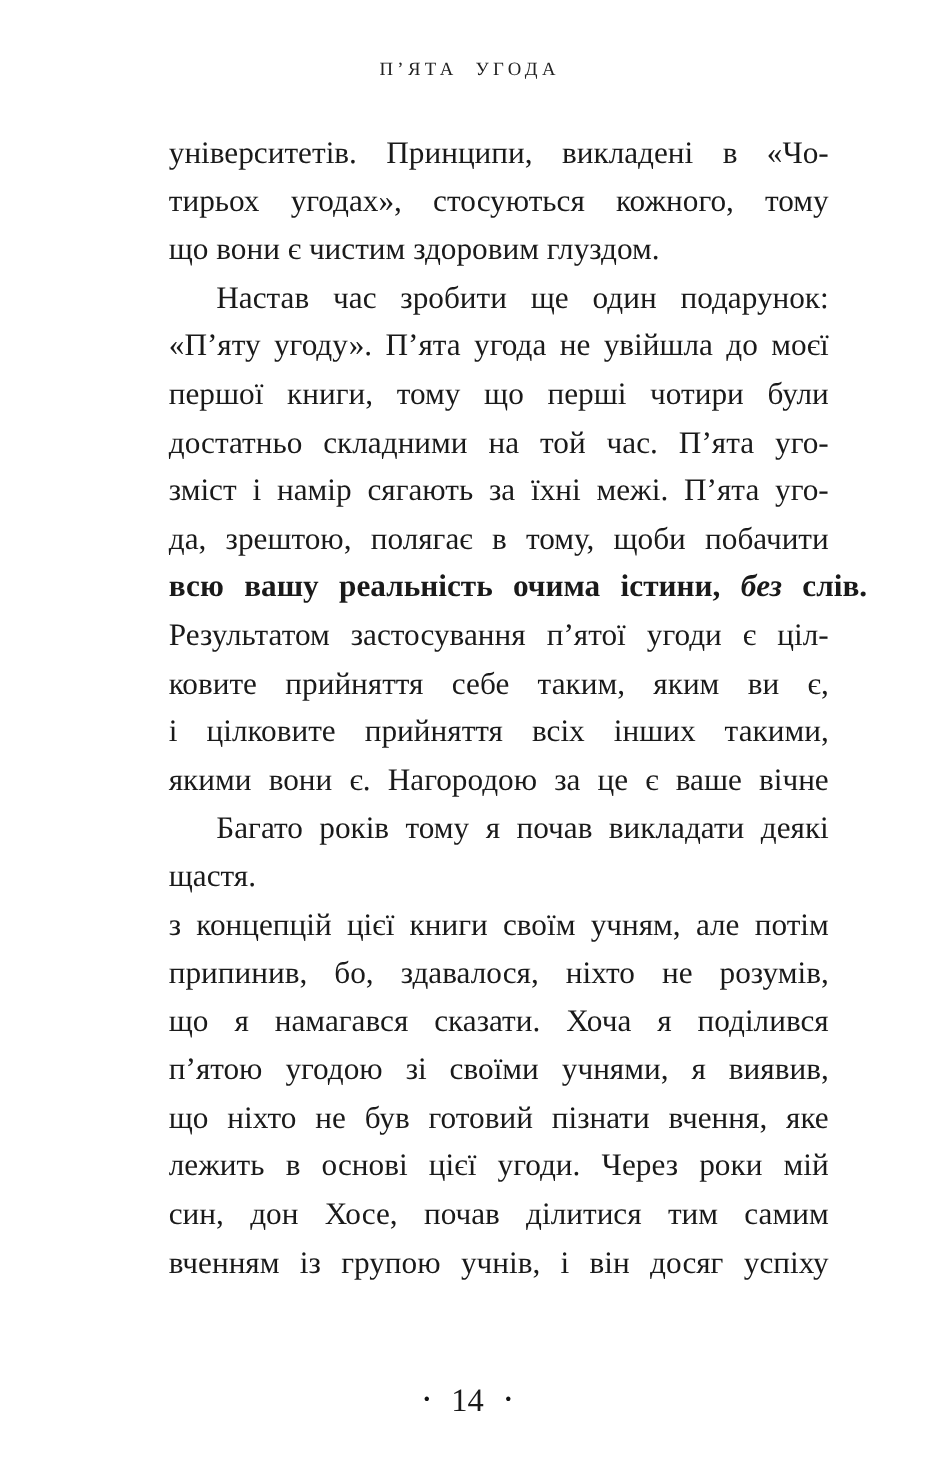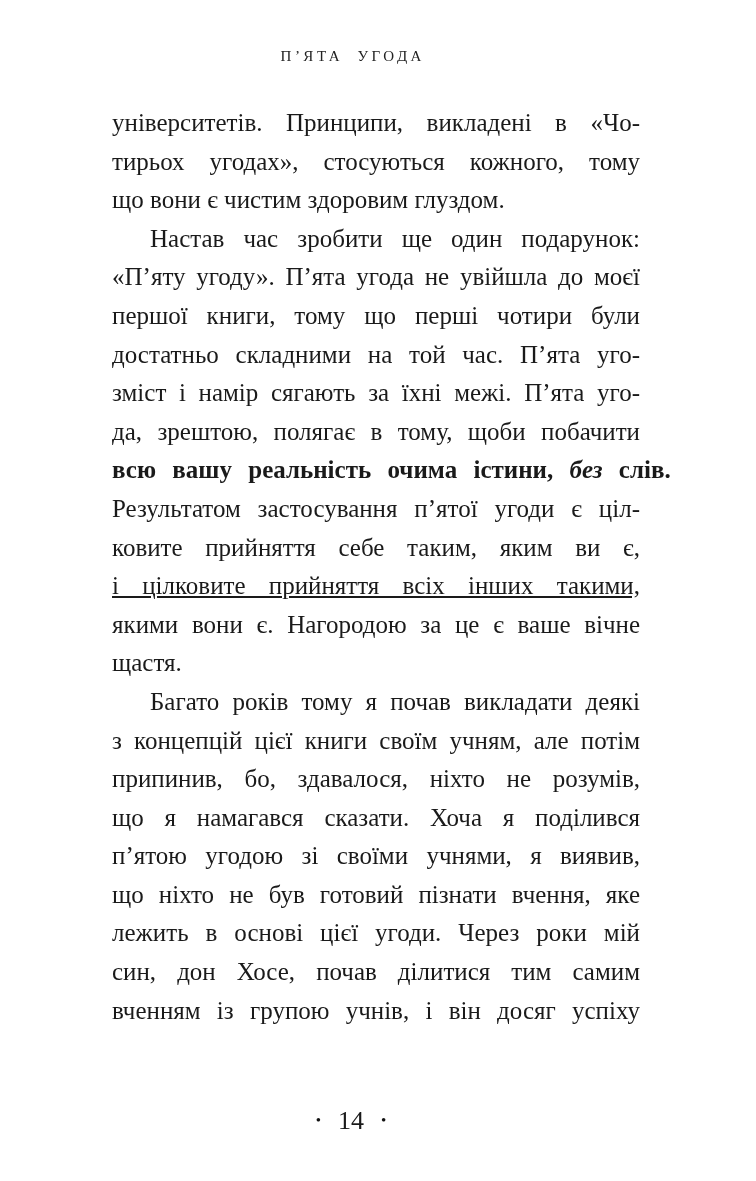--- a/index.html
+++ b/index.html
@@ -8,20 +8,21 @@
     background: #ffffff;
   }
   .page {
     position: relative;
     width: 702px;
     height: 1181px;
     background: #ffffff;
     overflow: hidden;
     font-family: "Liberation Serif", "DejaVu Serif", serif;
     color: #1a1a1a;
+    margin-left: 23px;
   }
   .running-header {
     position: absolute;
     top: 48px;
     left: 0;
     width: 100%;
     text-align: center;
     font-size: 15px;
     letter-spacing: 3.5px;
     word-spacing: 7px;
@@ -84,24 +85,24 @@
       <div class="line"><span class="inner"><span>що вони є чистим здоровим глуздом.</span></span></div>
       <div class="line indent"><span class="inner" style="word-spacing: 12.8187px;"><span>Настав час зробити ще один подарунок:</span></span></div>
       <div class="line"><span class="inner" style="word-spacing: 4.45536px;"><span>«П’яту угоду». П’ята угода не увійшла до моєї</span></span></div>
       <div class="line"><span class="inner" style="word-spacing: 12.7031px;"><span>першої книги, тому що перші чотири були</span></span></div>
       <div class="line"><span class="inner" style="word-spacing: 10.5078px;"><span>достатньо складними на той час. П’ята уго-</span></span></div>
       <div class="line"><span class="inner" style="word-spacing: 6.38672px;"><span>зміст і намір сягають за їхні межі. П’ята уго-</span></span></div>
       <div class="line"><span class="inner" style="word-spacing: 9.13021px;"><span>да, зрештою, полягає в тому, щоби побачити</span></span></div>
       <div class="line"><span class="inner" style="word-spacing: 10.0547px; font-weight: bold;"><span>всю вашу реальність очима істини, </span><em>без</em><span> слів.</span></span></div>
       <div class="line"><span class="inner" style="word-spacing: 10.5969px;"><span>Результатом застосування п’ятої угоди є ціл-</span></span></div>
       <div class="line"><span class="inner" style="word-spacing: 16.4115px;"><span>ковите прийняття себе таким, яким ви є,</span></span></div>
-      <div class="line"><span class="inner" style="word-spacing: 16.9844px; text-decoration: underline;"><span>і цілковите прийняття всіх інших такими,</span></span></div>
+      <div class="line"><span class="inner" style="word-spacing: 16.9844px;"><span>і цілковите прийняття всіх інших такими,</span></span></div>
       <div class="line"><span class="inner" style="word-spacing: 7.44336px;"><span>якими вони є. Нагородою за це є ваше вічне</span></span></div>
+      <div class="line indent"><span class="inner" style="word-spacing: 6.90365px;"><span>Багато років тому я почав викладати деякі</span></span></div>
       <div class="line"><span class="inner"><span>щастя.</span></span></div>
-      <div class="line indent"><span class="inner" style="word-spacing: 6.90365px;"><span>Багато років тому я почав викладати деякі</span></span></div>
       <div class="line"><span class="inner" style="word-spacing: 5.91071px;"><span>з концепцій цієї книги своїм учням, але потім</span></span></div>
       <div class="line"><span class="inner" style="word-spacing: 15.3719px;"><span>припинив, бо, здавалося, ніхто не розумів,</span></span></div>
       <div class="line"><span class="inner" style="word-spacing: 14.5234px;"><span>що я намагався сказати. Хоча я поділився</span></span></div>
       <div class="line"><span class="inner" style="word-spacing: 12.1146px;"><span>п’ятою угодою зі своїми учнями, я виявив,</span></span></div>
       <div class="line"><span class="inner" style="word-spacing: 8.81473px;"><span>що ніхто не був готовий пізнати вчення, яке</span></span></div>
       <div class="line"><span class="inner" style="word-spacing: 10.7121px;"><span>лежить в основі цієї угоди. Через роки мій</span></span></div>
       <div class="line"><span class="inner" style="word-spacing: 14.7786px; text-align: center;"><span>син, дон Хосе, почав ділитися тим самим</span></span></div>
       <div class="line"><span class="inner" style="word-spacing: 10.0223px;"><span>вченням із групою учнів, і він досяг успіху</span></span></div>
     </div>
 

